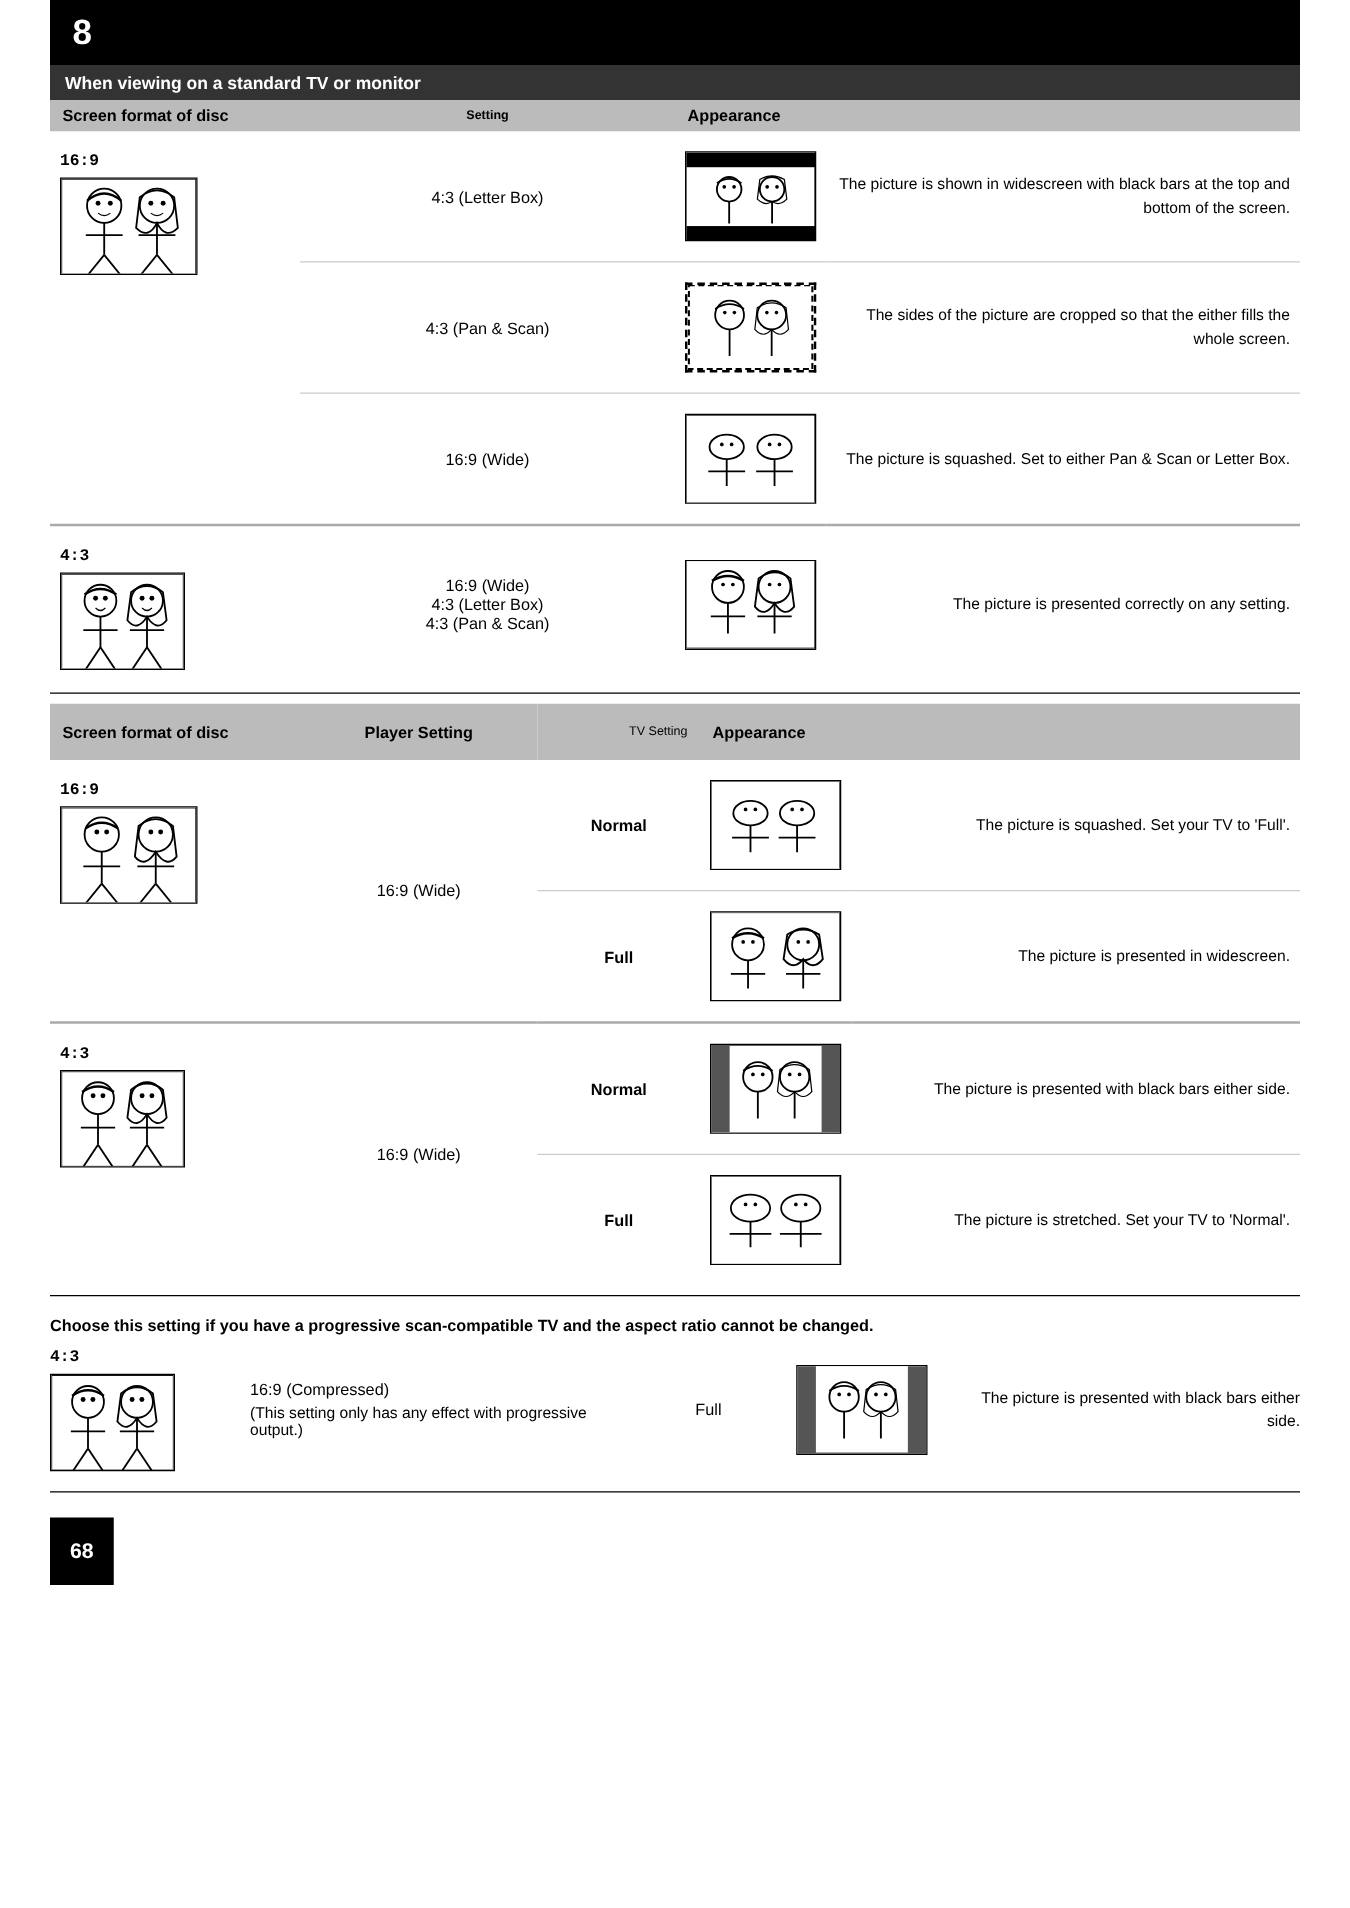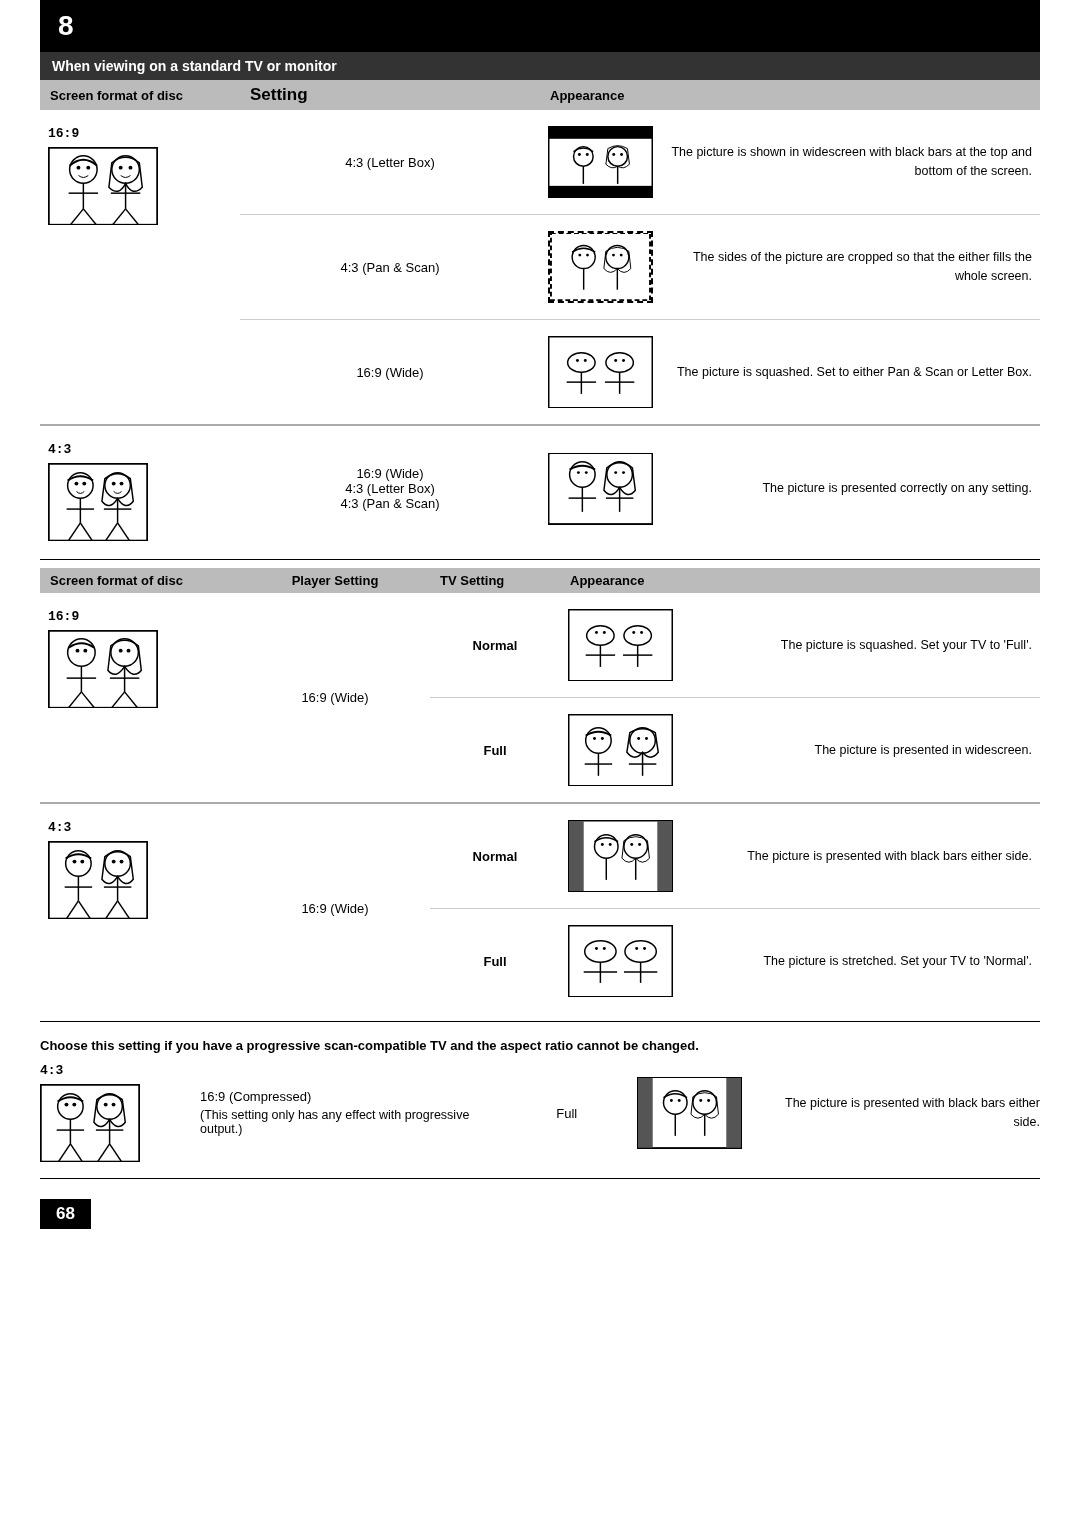--- a/index.html
+++ b/index.html
@@ -145,21 +145,21 @@
   <table>
     <colgroup>
       <col class="col-format">
       <col class="col-setting">
       <col class="col-appearance-img">
       <col class="col-appearance-text">
     </colgroup>
     <thead>
       <tr style="background:#bbb;">
         <td style="font-weight:bold; font-size:13px; padding:5px 10px;">Screen format of disc</td>
-        <td style="font-weight:bold; font-size:17px; padding:5px 10px; text-align:left;">Setting</td>
+        <td style="font-weight:bold; font-size:10px; padding:5px 10px; text-align:center;">Setting</td>
         <td colspan="2" style="font-weight:bold; font-size:13px; padding:5px 10px;">Appearance</td>
       </tr>
     </thead>
     <tbody>
 
       <tr>
         <td rowspan="3" style="vertical-align:top; padding-top:16px;">
           <div class="format-label">16:9</div>
           <div class="thumb" style="margin-top:6px; width:110px; height:78px;">
 
@@ -338,22 +338,22 @@
     <colgroup>
       <col style="width:200px;">
       <col style="width:190px;">
       <col style="width:130px;">
       <col style="width:115px;">
       <col>
     </colgroup>
     <thead>
       <tr style="background:#bbb;">
         <td style="font-weight:bold; font-size:13px; padding:5px 10px;">Screen format of disc</td>
-        <td style="font-weight:bold; font-size:13px; padding:5px 10px; text-align:center;">Player Setting</td>
-        <td style="font-weight:bold; font-size:13px; padding:5px 10px; text-align:left;">TV Setting</td>
+        <td style="font-weight:bold; font-size:13px; padding:15px 10px; text-align:center;">Player Setting</td>
+        <td style="font-weight:normal; font-size:10px; padding:5px 10px; text-align:right;">TV Setting</td>
         <td colspan="2" style="font-weight:bold; font-size:13px; padding:5px 10px;">Appearance</td>
       </tr>
     </thead>
     <tbody>
 
       <tr>
         <td rowspan="2" style="vertical-align:top; padding-top:16px;">
           <div class="format-label">16:9</div>
           <div class="thumb" style="margin-top:6px; width:110px; height:78px;">
             <svg viewBox="0 0 110 78" xmlns="http://www.w3.org/2000/svg">
@@ -561,17 +561,17 @@
           <path d="M56 20 Q68 12 80 20 L82 38 Q75 46 68 38 Q61 46 54 38 Z" fill="none" stroke="#000" stroke-width="1"></path>
         </svg>
       </div>
     </div>
 
     <div class="appearance-text">The picture is presented with black bars either side.</div>
   </div>
 
   <div class="relative-container">
     <div style="position:relative; margin-top:20px;">
-      <span style="display:inline-block; background:#000; color:#fff; font-size:17px; font-weight:bold; padding:5px 16px;">68</span>
+      <span style="display:inline-block; background:#000; color:#fff; font-size:17px; font-weight:bold; padding:17px 16px;">68</span>
     </div>
   </div>
 
 </div>
 
 </body></html>

